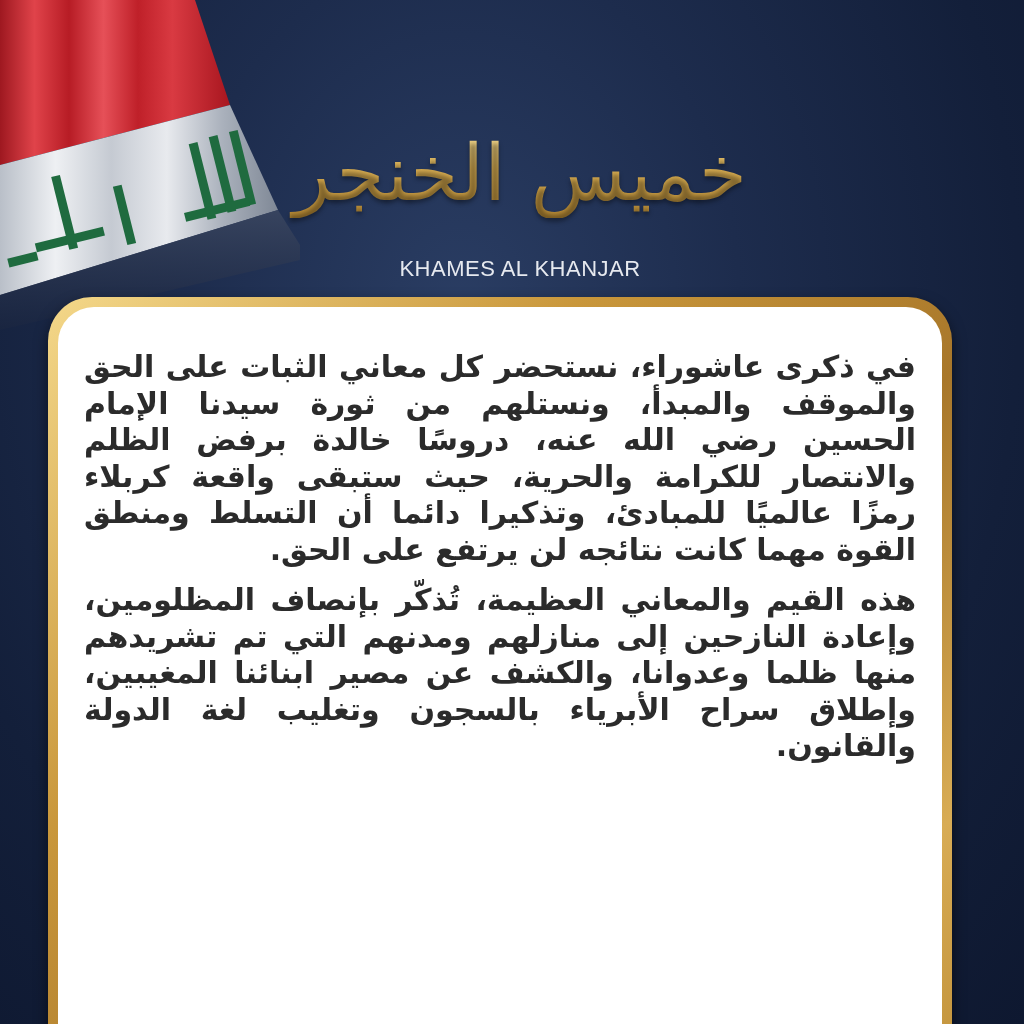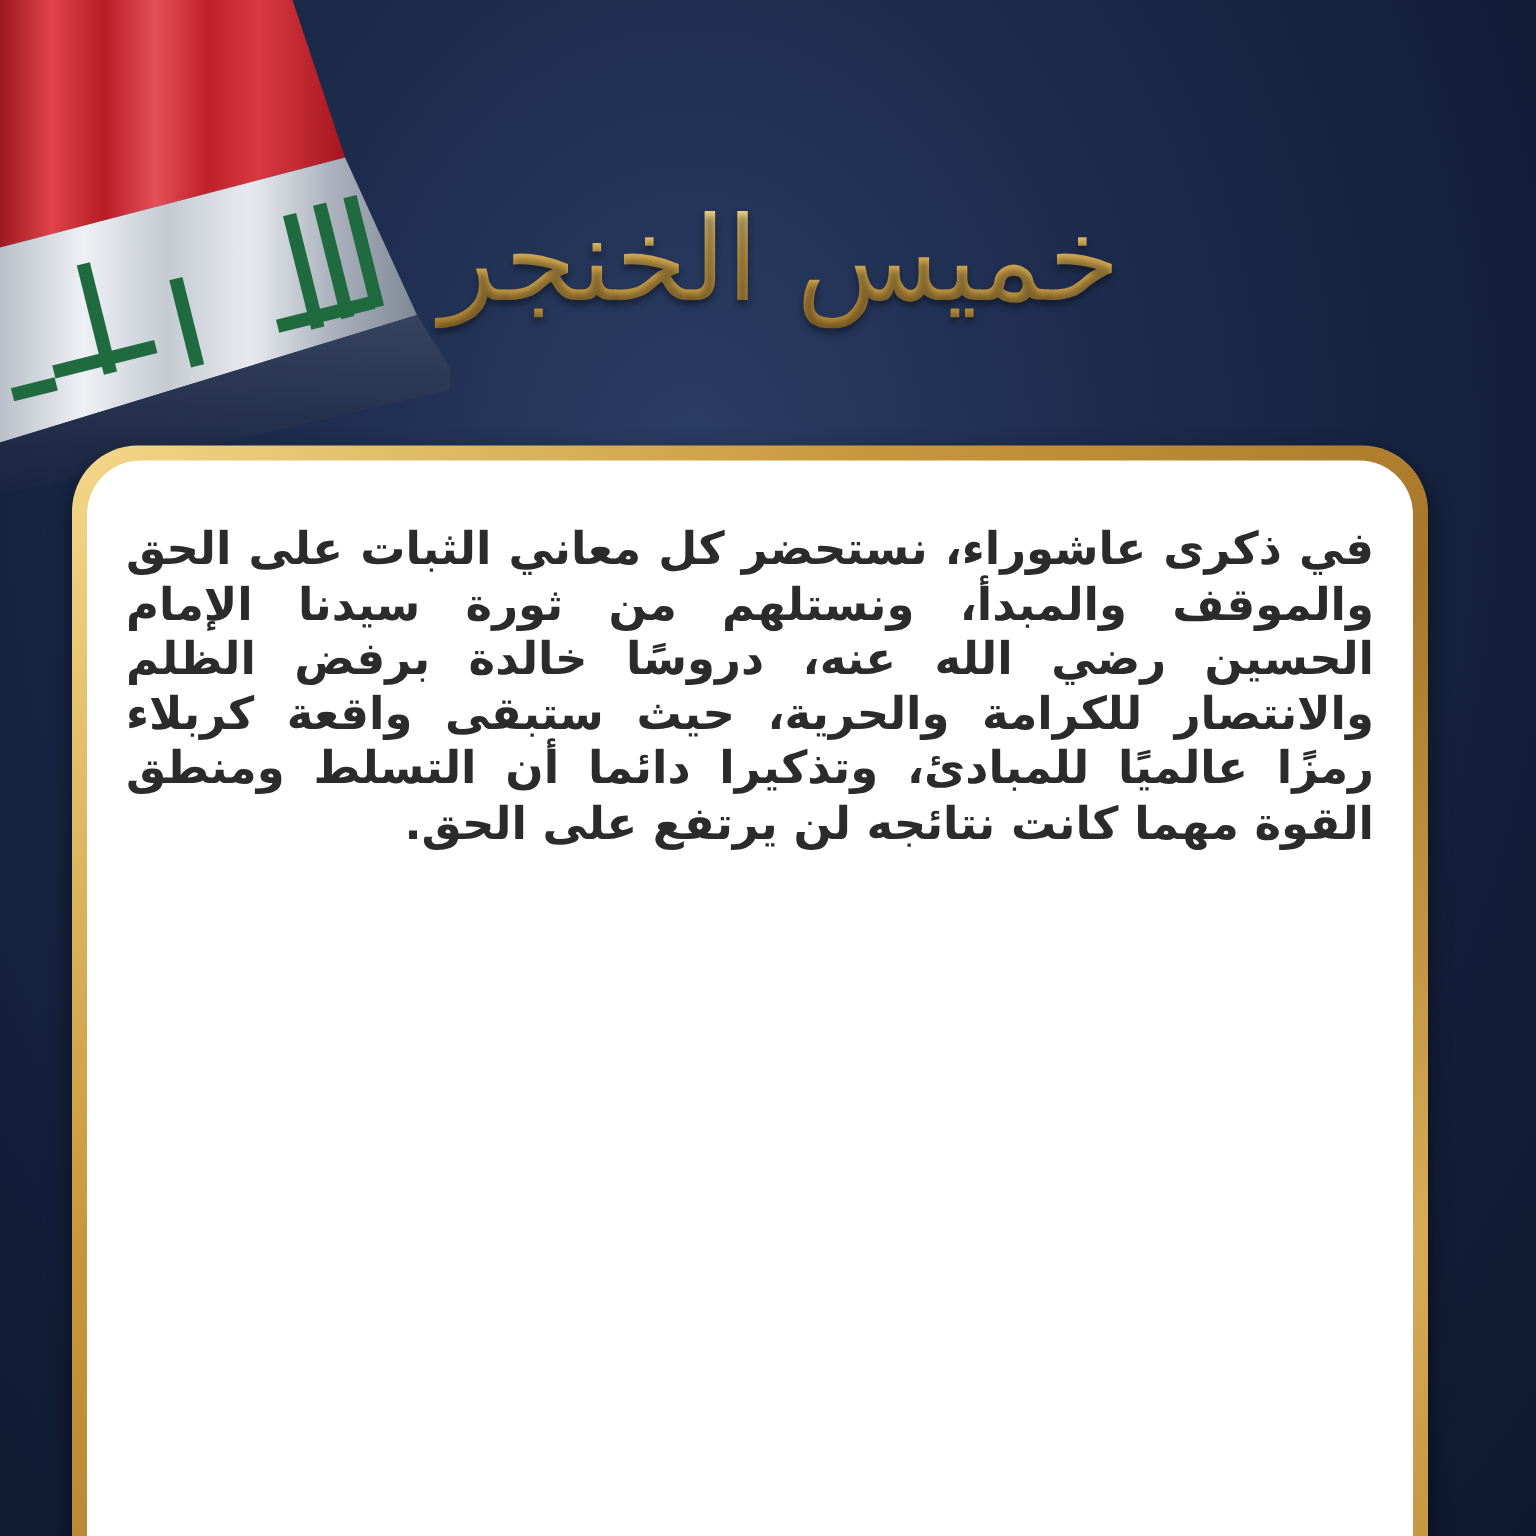--- a/index.html
+++ b/index.html
@@ -138,21 +138,23 @@
       <rect x="120" y="185" width="9" height="60" transform="rotate(-14 124 215)"></rect>
       <rect x="60" y="175" width="9" height="75" transform="rotate(-14 64 212)"></rect>
       <rect x="35" y="235" width="70" height="9" transform="rotate(-14 70 240)"></rect>
       <rect x="8" y="255" width="30" height="9" transform="rotate(-14 23 260)"></rect>
     </g>
   </svg>
 </div>
 
 <div class="logo">
   <div class="logo-arabic">خميس الخنجر</div>
+  <div class="logo-latin">KHAMES AL KHANJAR</div>
 </div>
 
 <div class="card-frame">
   <div class="card">
     <div class="card-text">
       <p>في ذكرى عاشوراء، نستحضر كل معاني الثبات على الحق والموقف والمبدأ، ونستلهم من ثورة سيدنا الإمام الحسين رضي الله عنه، دروسًا خالدة برفض الظلم والانتصار للكرامة والحرية، حيث ستبقى واقعة كربلاء رمزًا عالميًا للمبادئ، وتذكيرا دائما أن التسلط ومنطق القوة مهما كانت نتائجه لن يرتفع على الحق.</p>
+      <p>هذه القيم والمعاني العظيمة، تُذكّر بإنصاف المظلومين، وإعادة النازحين إلى منازلهم ومدنهم التي تم تشريدهم منها ظلما وعدوانا، والكشف عن مصير ابنائنا المغيبين، وإطلاق سراح الأبرياء بالسجون وتغليب لغة الدولة والقانون.</p>
     </div>
   </div>
 </div>
 
 </body></html>

